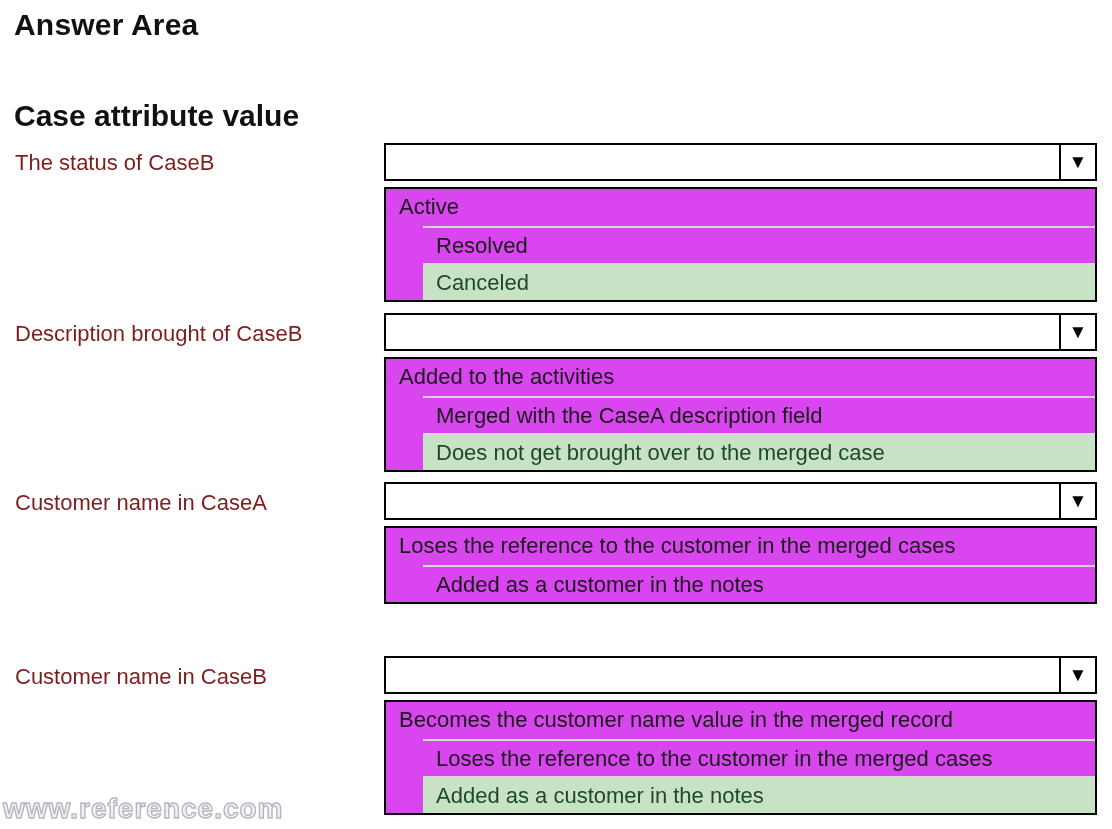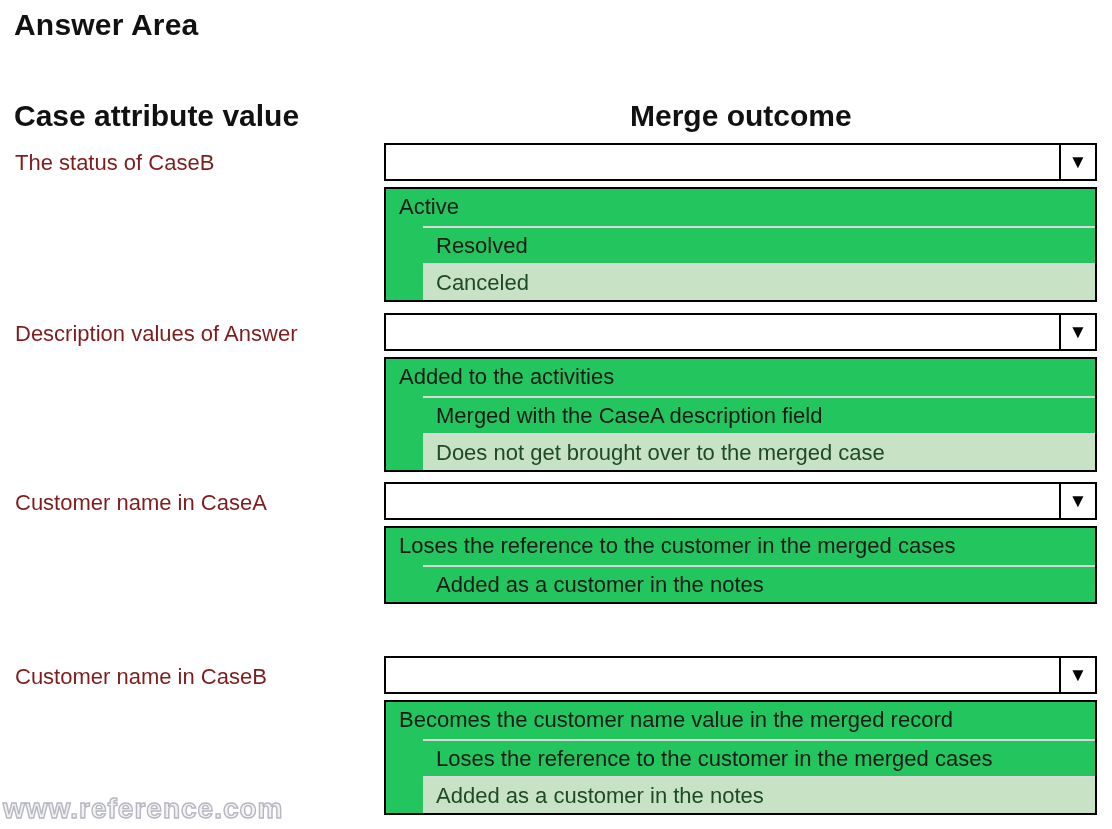--- a/index.html
+++ b/index.html
@@ -74,21 +74,21 @@
   .arrow-glyph {
     font-size: 19px;
     line-height: 1;
     color: #000000;
     transform: translateY(-1px);
   }
   .options {
     box-sizing: border-box;
     margin-top: 6px;
     border: 2px solid #000000;
-    background: #22c55e;
+    background: #d946ef;
   }
   .option {
     box-sizing: border-box;
     height: 37px;
     line-height: 35px;
     font-size: 22px;
     padding-left: 13px;
     color: #1a1a1a;
     white-space: nowrap;
     overflow: hidden;
@@ -112,38 +112,37 @@
   }
 </style>
 </head>
 <body>
 
 <div id="screen">
 
   <div class="page-title">Answer Area</div>
 
   <div class="col-header left">Case attribute value</div>
-  <div class="col-header right">Merge outcome</div>
 
   <div class="row-label" style="top:150px">The status of CaseB</div>
   <div class="group" style="top:143px">
     <div class="select">
       <div class="select-value"></div>
       <div class="arrow-cell">
         <span class="arrow-glyph">▼</span>
       </div>
     </div>
     <div class="options">
       <div class="option">Active</div>
       <div class="option">Resolved</div>
       <div class="option highlight">Canceled</div>
     </div>
   </div>
 
-  <div class="row-label" style="top:321px">Description values of Answer</div>
+  <div class="row-label" style="top:321px">Description brought of CaseB</div>
   <div class="group" style="top:313px">
     <div class="select">
       <div class="select-value"></div>
       <div class="arrow-cell">
         <span class="arrow-glyph">▼</span>
       </div>
     </div>
     <div class="options">
       <div class="option">Added to the activities</div>
       <div class="option">Merged with the CaseA description field</div>

